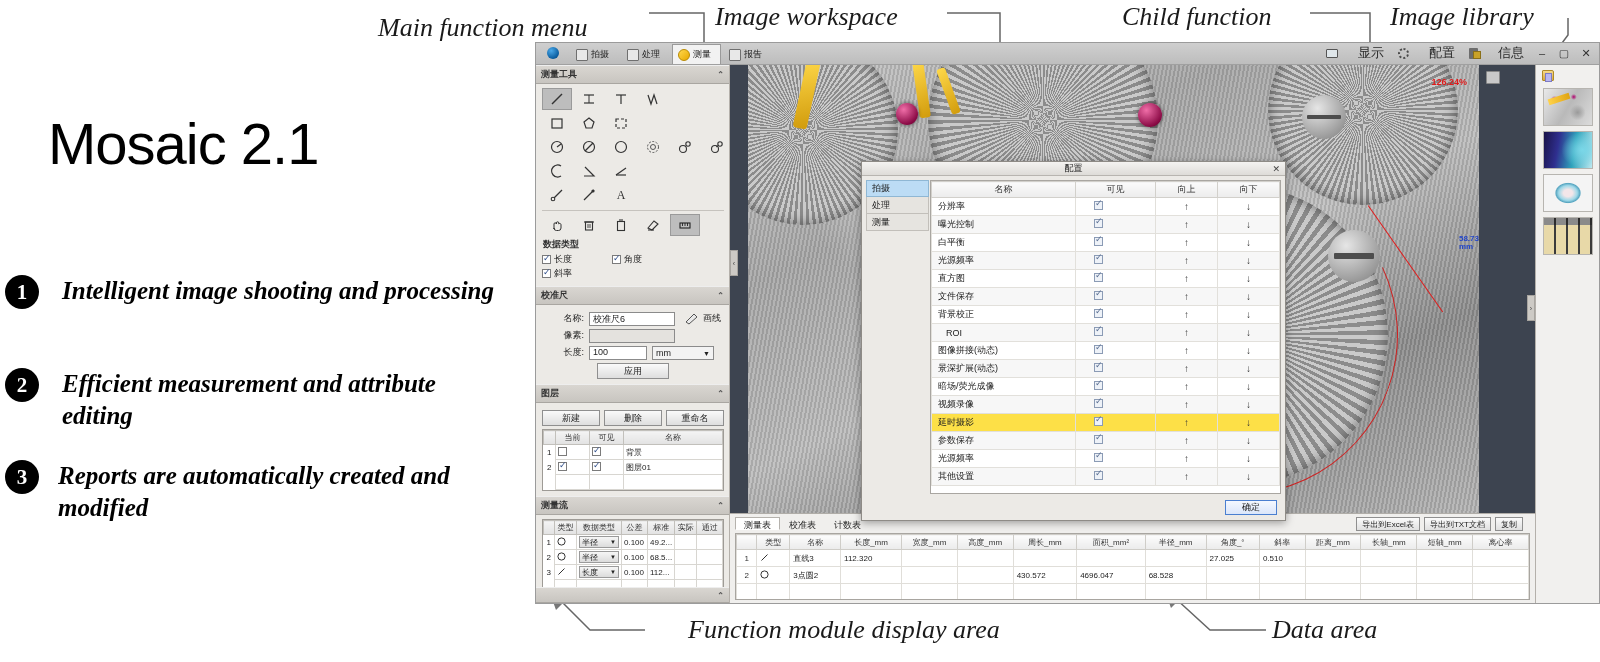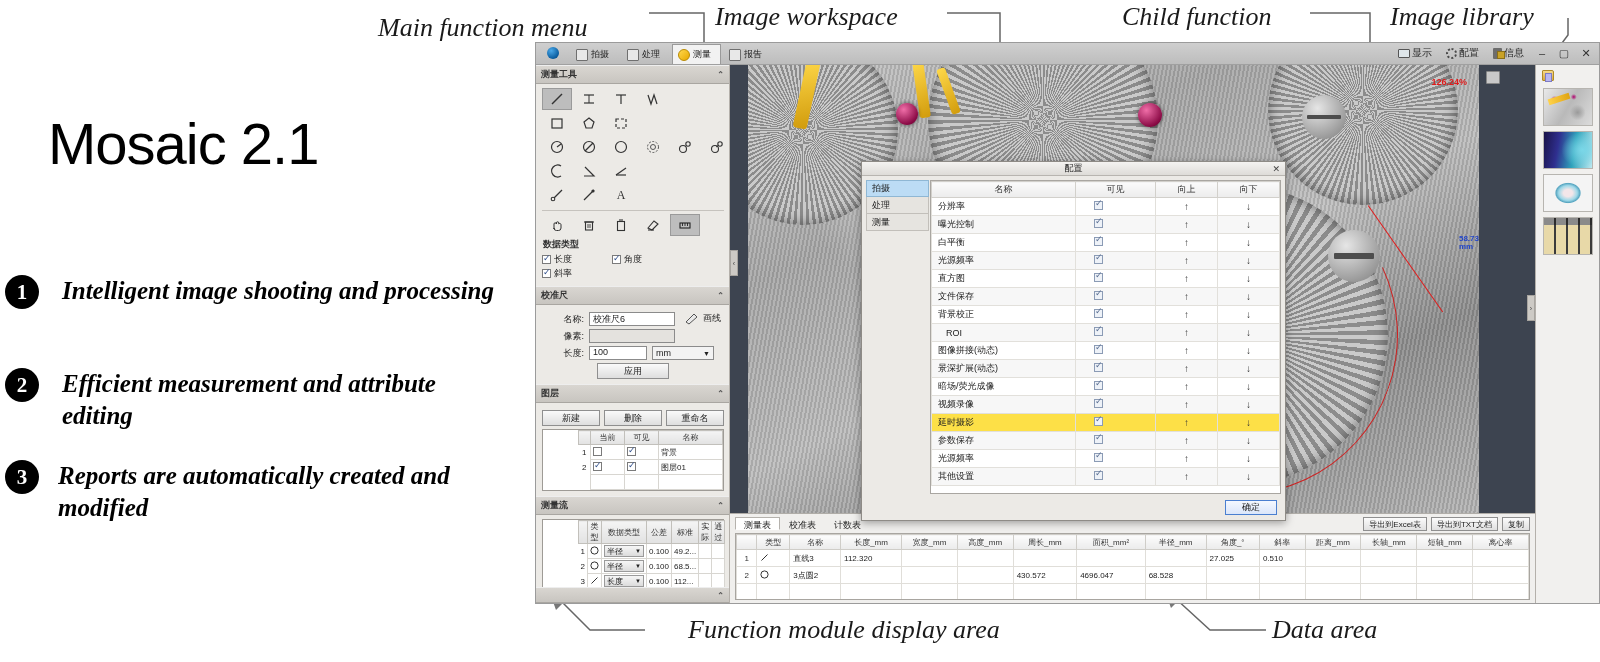--- a/index.html
+++ b/index.html
@@ -61,21 +61,21 @@
     border:1px solid transparent; border-bottom:none;
   }
   .mtab .ticon {
     width:12px; height:12px; display:inline-block; position:relative;
     border:1px solid #6f6f6f; background:#e8e8e8; border-radius:1px;
   }
   .mtab.active { background:#f2f2f2; border-color:#9a9a9a; }
   .circle-ic { width:12px; height:12px; border-radius:50%;
     background:linear-gradient(135deg,#ffd84d,#e8a800); border:1px solid #b98a00; }
   #menubar-right { margin-left:auto; display:flex; align-items:center; gap:2px; padding-right:3px; height:22px; }
-  .mr-item { display:flex; align-items:center; gap:2px; padding:0 6px; font-size:10px; color:#2a2a2a; }
+  .mr-item { display:flex; align-items:center; gap:20px; padding:0 6px; font-size:13px; color:#2a2a2a; }
   .mon-ic { width:12px; height:9px; border:1.4px solid #555; border-radius:1px; background:#dfe6ea; }
   .gear-ic { width:11px; height:11px; border-radius:50%; border:2.5px dotted #4a4a4a; }
   .info-ic { width:9px; height:11px; background:#6d6d6d; border-radius:1px; position:relative; }
   .info-ic:after{content:"";position:absolute;right:-3px;bottom:0;width:6px;height:6px;background:#c9a227;border:1px solid #8a6f18;}
   .wbtn { width:20px; height:20px; display:flex; align-items:center; justify-content:center;
     font-size:11px; color:#333; font-family:"Liberation Sans", sans-serif; }
 
   
   #body-area { position:absolute; left:0; top:22px; right:0; bottom:0; display:flex; }
 
@@ -99,21 +99,21 @@
   }
   .tool-btn.sel { background:#bdbdbd; border-color:#9a9a9a; }
   .tool-div { height:1px; background:#c6c3be; margin:4px 0 3px; }
   .sub-label { font-size:9px; color:#333; margin:2px 0 2px 1px; font-weight:bold; }
   .chk-row { display:flex; gap:40px; align-items:center; margin:1px 0; }
   .chk { display:flex; align-items:center; gap:3px; font-size:9px; color:#222; }
   .cbx { width:9px; height:9px; border:1px solid #7b7b7b; background:#fff;
     position:relative; display:inline-block; }
   .cbx.on:after { content:"✓"; position:absolute; left:0px; top:-3px; font-size:9px; color:#33518c; }
 
-  .frm-row { display:flex; align-items:center; margin:3px 0; font-size:9px; }
+  .frm-row { display:flex; margin:3px 0; font-size:9px; }
   .frm-lbl { width:42px; text-align:right; margin-right:5px; color:#222; }
   .tinput { height:14px; border:1px solid #8b8b8b; background:#fff; font-size:9px;
     padding:0 3px; width:86px; color:#222; }
   .tinput.disabled { background:#e4e2de; }
   .tsel { height:14px; border:1px solid #8b8b8b; background:#f3f3f3; font-size:9px;
     width:62px; display:flex; align-items:center; justify-content:space-between; padding:0 3px; color:#222; }
   .btn {
     border:1px solid #8f8f8f; background:linear-gradient(180deg,#fafafa,#dedede);
     font-size:9px; padding:1px 8px; color:#1d1d1d; text-align:center; height:16px;
     display:inline-flex; align-items:center; justify-content:center;
@@ -121,21 +121,21 @@
   .btn.wide { flex:1; }
   .btnrow { display:flex; gap:4px; margin:3px 0; }
 
   table.grid { width:100%; border-collapse:collapse; font-size:8px; background:#fff; }
   table.grid th {
     background:linear-gradient(180deg,#f4f4f4,#e2e2e2); border:1px solid #c2c0bb;
     font-weight:normal; color:#333; height:14px; padding:0 2px;
   }
   table.grid td { border:1px solid #d8d6d1; height:15px; padding:0 2px; color:#222; }
   .rowno { width:11px; color:#333; text-align:center; background:#fff; border:none !important; font-size:8px; }
-  .gridwrap { background:#fff; border:1px solid #9e9b96;padding-left:35px; }
+  .gridwrap { background:#fff; border:1px solid #9e9b96; }
 
   .minisel { border:1px solid #9a9a9a; background:linear-gradient(180deg,#f6f6f6,#dcdcdc);
     font-size:8px; height:12px; display:flex; align-items:center; justify-content:space-between; padding:0 2px; width:40px; }
 
   
   #center { flex:1; position:relative; background:#3d4450; overflow:hidden; }
   #img-canvas { position:absolute; left:18px; top:0px; right:56px; bottom:90px; overflow:hidden; }
   .mechimg {
     position:absolute; inset:0;
     background:
@@ -173,21 +173,21 @@
   }
 
   
   #data-area {
     position:absolute; left:0; right:0; bottom:0; height:90px;
     background:#f0efed; border-top:1px solid #b0ada8;
   }
   #data-tabs { display:flex; gap:0; padding:3px 5px 0 5px; height:16px; }
   .dtab { font-size:9px; padding:1px 8px; border:1px solid transparent; color:#222; }
   .dtab.active { background:#fff; border-color:#b5b2ad; border-bottom-color:#fff; }
-  #exp-btns { position:absolute; right:5px; top:3px; display:flex; gap:4px;border-radius:7px; }
+  #exp-btns { position:absolute; right:12px; top:3px; display:flex; gap:4px;border-radius:7px; }
   .expbtn { border:1px solid #8f8f8f; background:linear-gradient(180deg,#fbfbfb,#e0e0e0);
     font-size:8px; padding:1px 5px; height:14px; display:flex; align-items:center; color:#1d1d1d; }
   #data-table-wrap { position:absolute; left:5px; right:5px; top:19px; bottom:3px;
     background:#fff; border:1px solid #a8a5a0; overflow:hidden; }
   table.dtable { width:100%; border-collapse:collapse; font-size:8px; }
   table.dtable th {
     background:linear-gradient(180deg,#fcfcfc,#ebebeb); border:1px solid #cfcdc8;
     font-weight:normal; color:#333; height:15px; padding:0 3px; white-space:nowrap;
   }
   table.dtable td { border:1px solid #e0ded9; height:17px; padding:0 3px; color:#222; white-space:nowrap; }

